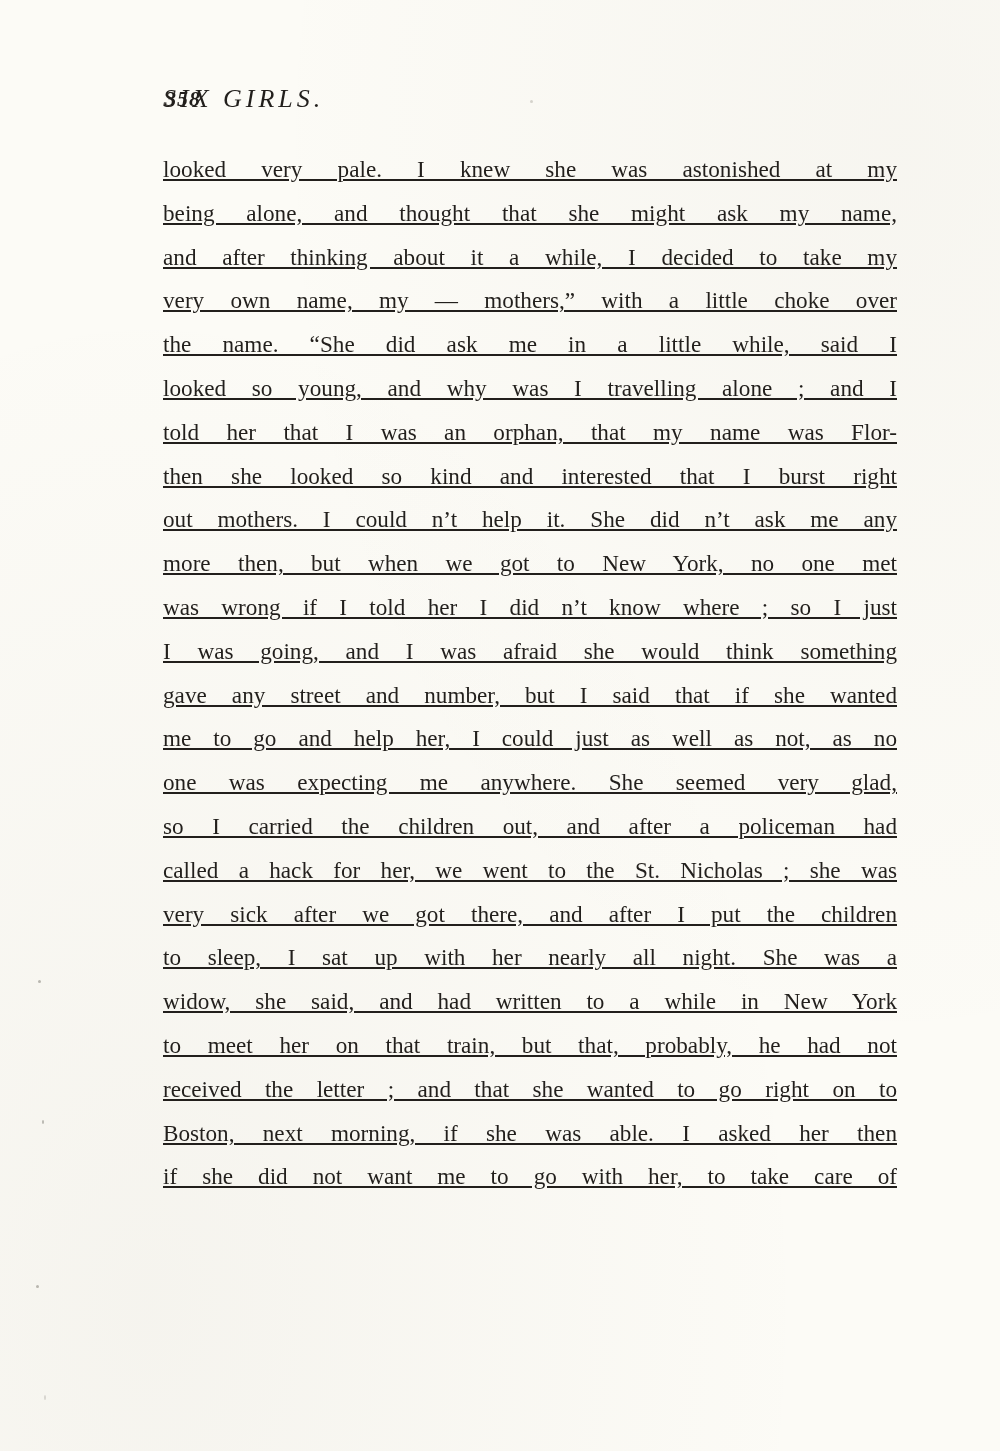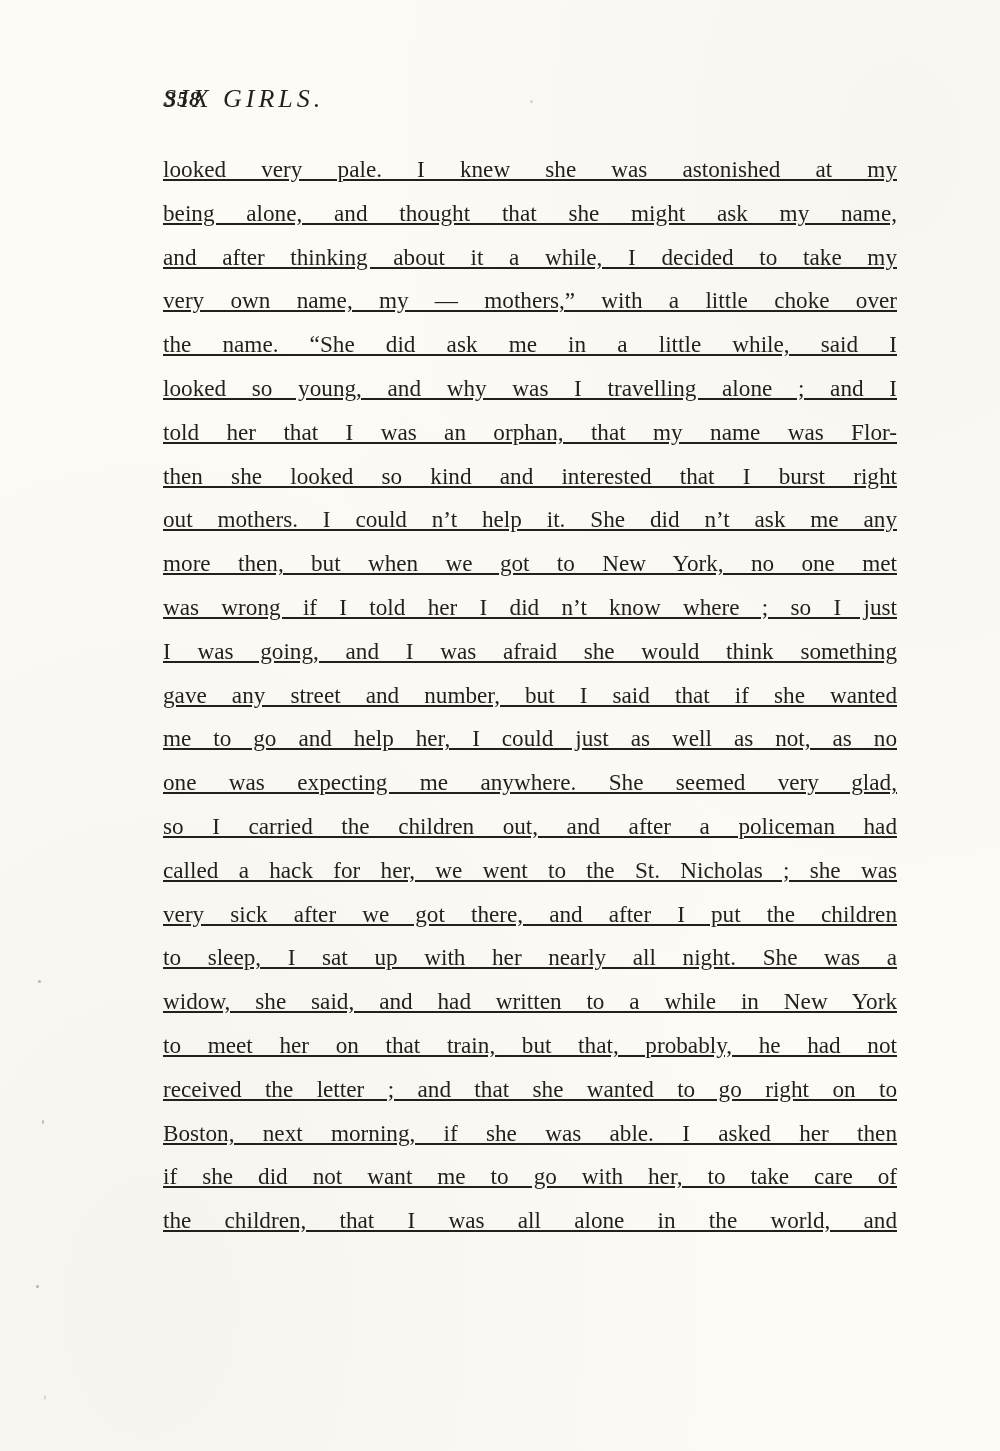--- a/index.html
+++ b/index.html
@@ -108,16 +108,15 @@
         <div class="line">one was expecting me anywhere.  She seemed very glad,</div>
         <div class="line">so I carried the children out, and after a policeman had</div>
         <div class="line">called a hack for her, we went to the St. Nicholas ; she was</div>
         <div class="line">very sick after we got there, and after I put the children</div>
         <div class="line">to sleep, I sat up with her nearly all night.  She was a</div>
         <div class="line">widow, she said, and had written to a while in New York</div>
         <div class="line">to meet her on that train, but that, probably, he had not</div>
         <div class="line">received the letter ; and that she wanted to go right on to</div>
         <div class="line">Boston, next morning, if she was able.  I asked her then</div>
         <div class="line">if she did not want me to go with her, to take care of</div>
-        <div class="line">the children, that I was all alone in the world, and</div>
       </div>
   </div>
 </div>
 
 </body></html>

